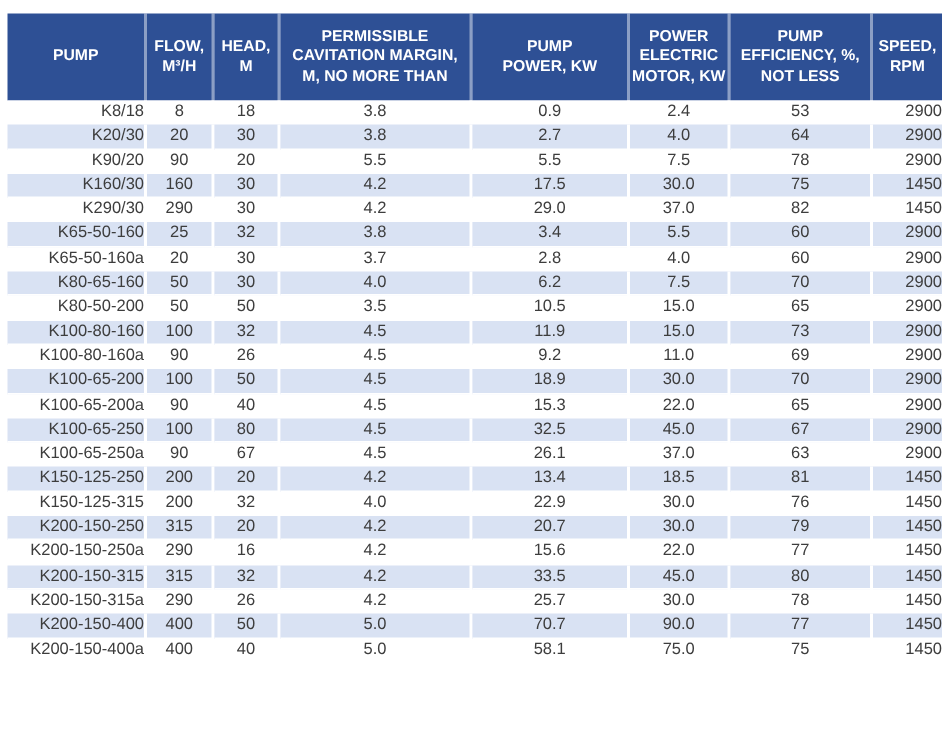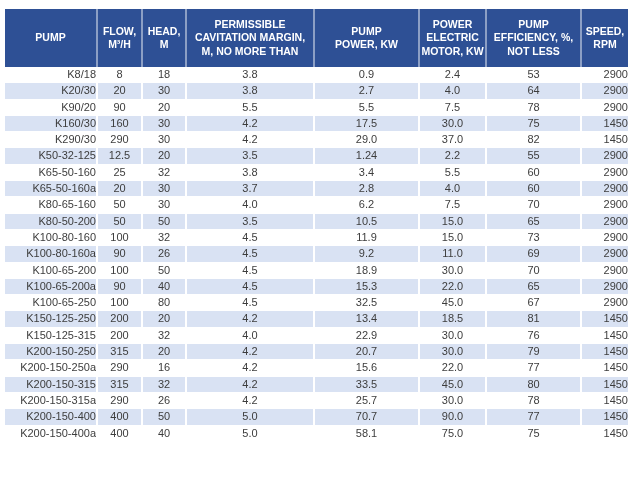--- a/index.html
+++ b/index.html
@@ -149,30 +149,20 @@
             <td class="col-pump">K290/30</td>
             <td>290</td>
             <td>30</td>
             <td>4.2</td>
             <td>29.0</td>
             <td>37.0</td>
             <td>82</td>
             <td>1450</td>
           </tr>
           <tr>
-            <td class="col-pump">K50-32-125</td>
-            <td>12.5</td>
-            <td>20</td>
-            <td>3.5</td>
-            <td>1.24</td>
-            <td>2.2</td>
-            <td>55</td>
-            <td>2900</td>
-          </tr>
-          <tr>
             <td class="col-pump">K65-50-160</td>
             <td>25</td>
             <td>32</td>
             <td>3.8</td>
             <td>3.4</td>
             <td>5.5</td>
             <td>60</td>
             <td>2900</td>
           </tr>
           <tr>
@@ -249,20 +239,30 @@
             <td class="col-pump">K100-65-250</td>
             <td>100</td>
             <td>80</td>
             <td>4.5</td>
             <td>32.5</td>
             <td>45.0</td>
             <td>67</td>
             <td>2900</td>
           </tr>
           <tr>
+            <td class="col-pump">K100-65-250a</td>
+            <td>90</td>
+            <td>67</td>
+            <td>4.5</td>
+            <td>26.1</td>
+            <td>37.0</td>
+            <td>63</td>
+            <td>2900</td>
+          </tr>
+          <tr>
             <td class="col-pump">K150-125-250</td>
             <td>200</td>
             <td>20</td>
             <td>4.2</td>
             <td>13.4</td>
             <td>18.5</td>
             <td>81</td>
             <td>1450</td>
           </tr>
           <tr>

